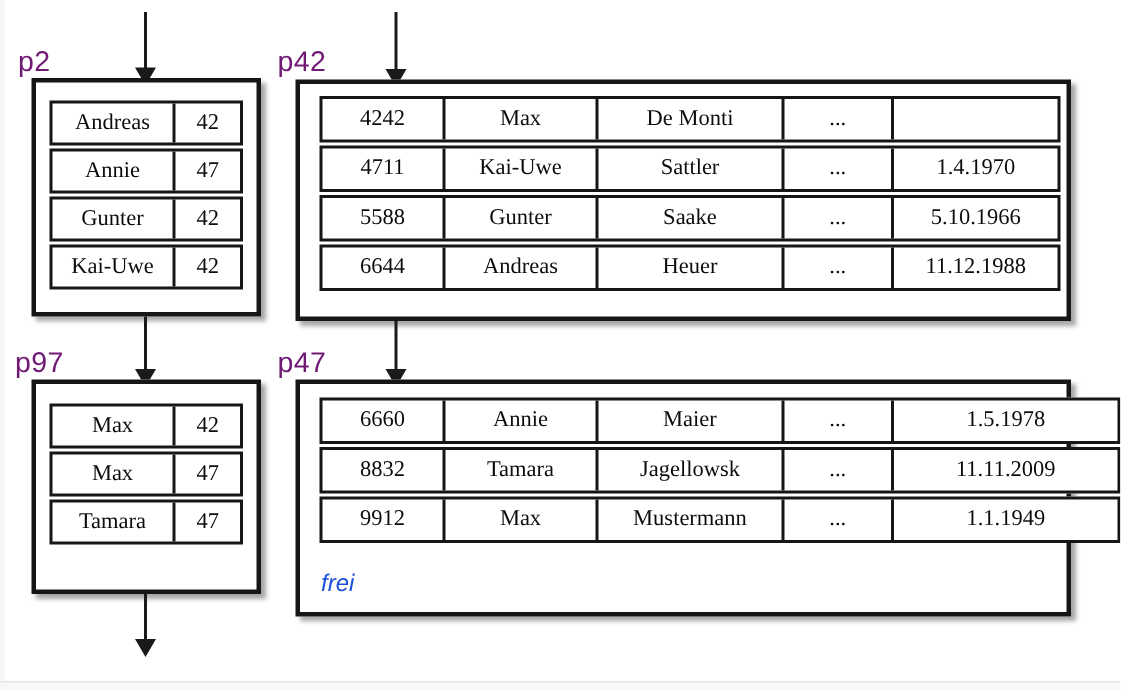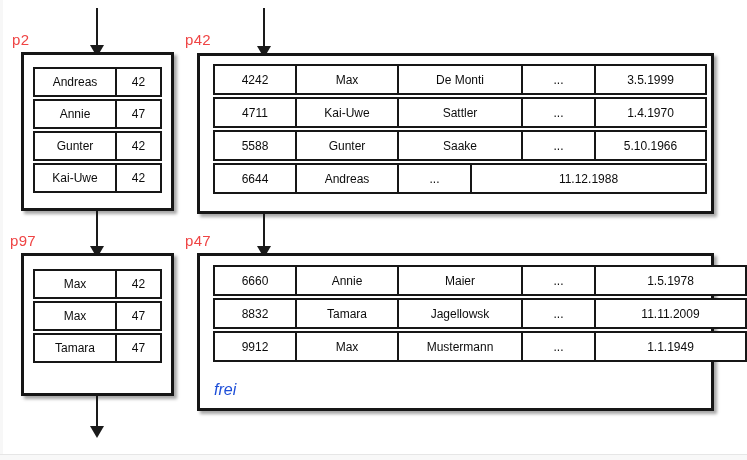--- a/index.html
+++ b/index.html
@@ -5,36 +5,37 @@
   html,body{margin:0;padding:0;background:#ffffff;}
   .canvas{
     position:relative;width:747px;height:460px;overflow:hidden;
     background:#ffffff;color:#0e0e0e;
     font-family:"Liberation Sans","DejaVu Sans",sans-serif;
   }
   .edge-left{position:absolute;left:0;top:0;width:3px;height:100%;background:#f7f7f7;}
   .edge-bottom{position:absolute;left:0;top:454px;width:100%;height:6px;background:#f8f8f8;border-top:1px solid #e6e6e6;}
 
   .pagelabel{
-    position:absolute;font-size:15px;letter-spacing:.3px;color:#ef4444;
+    position:absolute;font-size:19px;letter-spacing:.3px;color:#701a75;
   }
   .pagebox{
     position:absolute;background:#ffffff;border:3px solid #161616;
     box-shadow:3px 3px 3px rgba(0,0,0,.35);box-sizing:border-box;
   }
   .dtable{position:absolute;}
   .trow{
     display:flex;border:2px solid #161616;margin-bottom:2px;background:#fff;
     box-sizing:border-box;
   }
   .trow:last-child{margin-bottom:0;}
   .cell{
-    text-align:center;font-size:12px;color:#0c0c0c;
+    text-align:center;font-size:15px;color:#0c0c0c;
     display:flex;align-items:center;justify-content:center;
     box-sizing:border-box;
+    font-family:Liberation Serif, serif;
   }
   .cell.divided{border-right:2px solid #161616;}
 
   
   .small .trow{height:30px;}
   .small .c-name{flex:0 0 82px;}
   .small .c-num{flex:1;}
 
   
   .big .trow{height:31px;}
@@ -92,39 +93,39 @@
   </div>
 
   <div class="pagelabel" style="left:185px;top:31px">p42</div>
   <div class="pagebox" style="left:197px;top:53px;width:517px;height:161px">
     <div class="dtable big" style="left:13px;top:8px;width:494px">
       <div class="trow">
         <div class="cell c0 divided">4242</div>
         <div class="cell c1 divided">Max</div>
         <div class="cell c2 divided">De Monti</div>
         <div class="cell c3 divided">...</div>
-        <div class="cell c4">3.5.1999</div>
       </div>
       <div class="trow">
         <div class="cell c0 divided">4711</div>
         <div class="cell c1 divided">Kai-Uwe</div>
         <div class="cell c2 divided">Sattler</div>
         <div class="cell c3 divided">...</div>
         <div class="cell c4">1.4.1970</div>
       </div>
       <div class="trow">
         <div class="cell c0 divided">5588</div>
         <div class="cell c1 divided">Gunter</div>
         <div class="cell c2 divided">Saake</div>
         <div class="cell c3 divided">...</div>
         <div class="cell c4">5.10.1966</div>
       </div>
       <div class="trow">
         <div class="cell c0 divided">6644</div>
         <div class="cell c1 divided">Andreas</div>
+        <div class="cell c2 divided">Heuer</div>
         <div class="cell c3 divided">...</div>
         <div class="cell c4">11.12.1988</div>
       </div>
     </div>
   </div>
 
   <div class="arrow" style="left:89px;top:211px;height:47px">
     <div class="shaft"></div>
     <div class="head"></div>
   </div>

